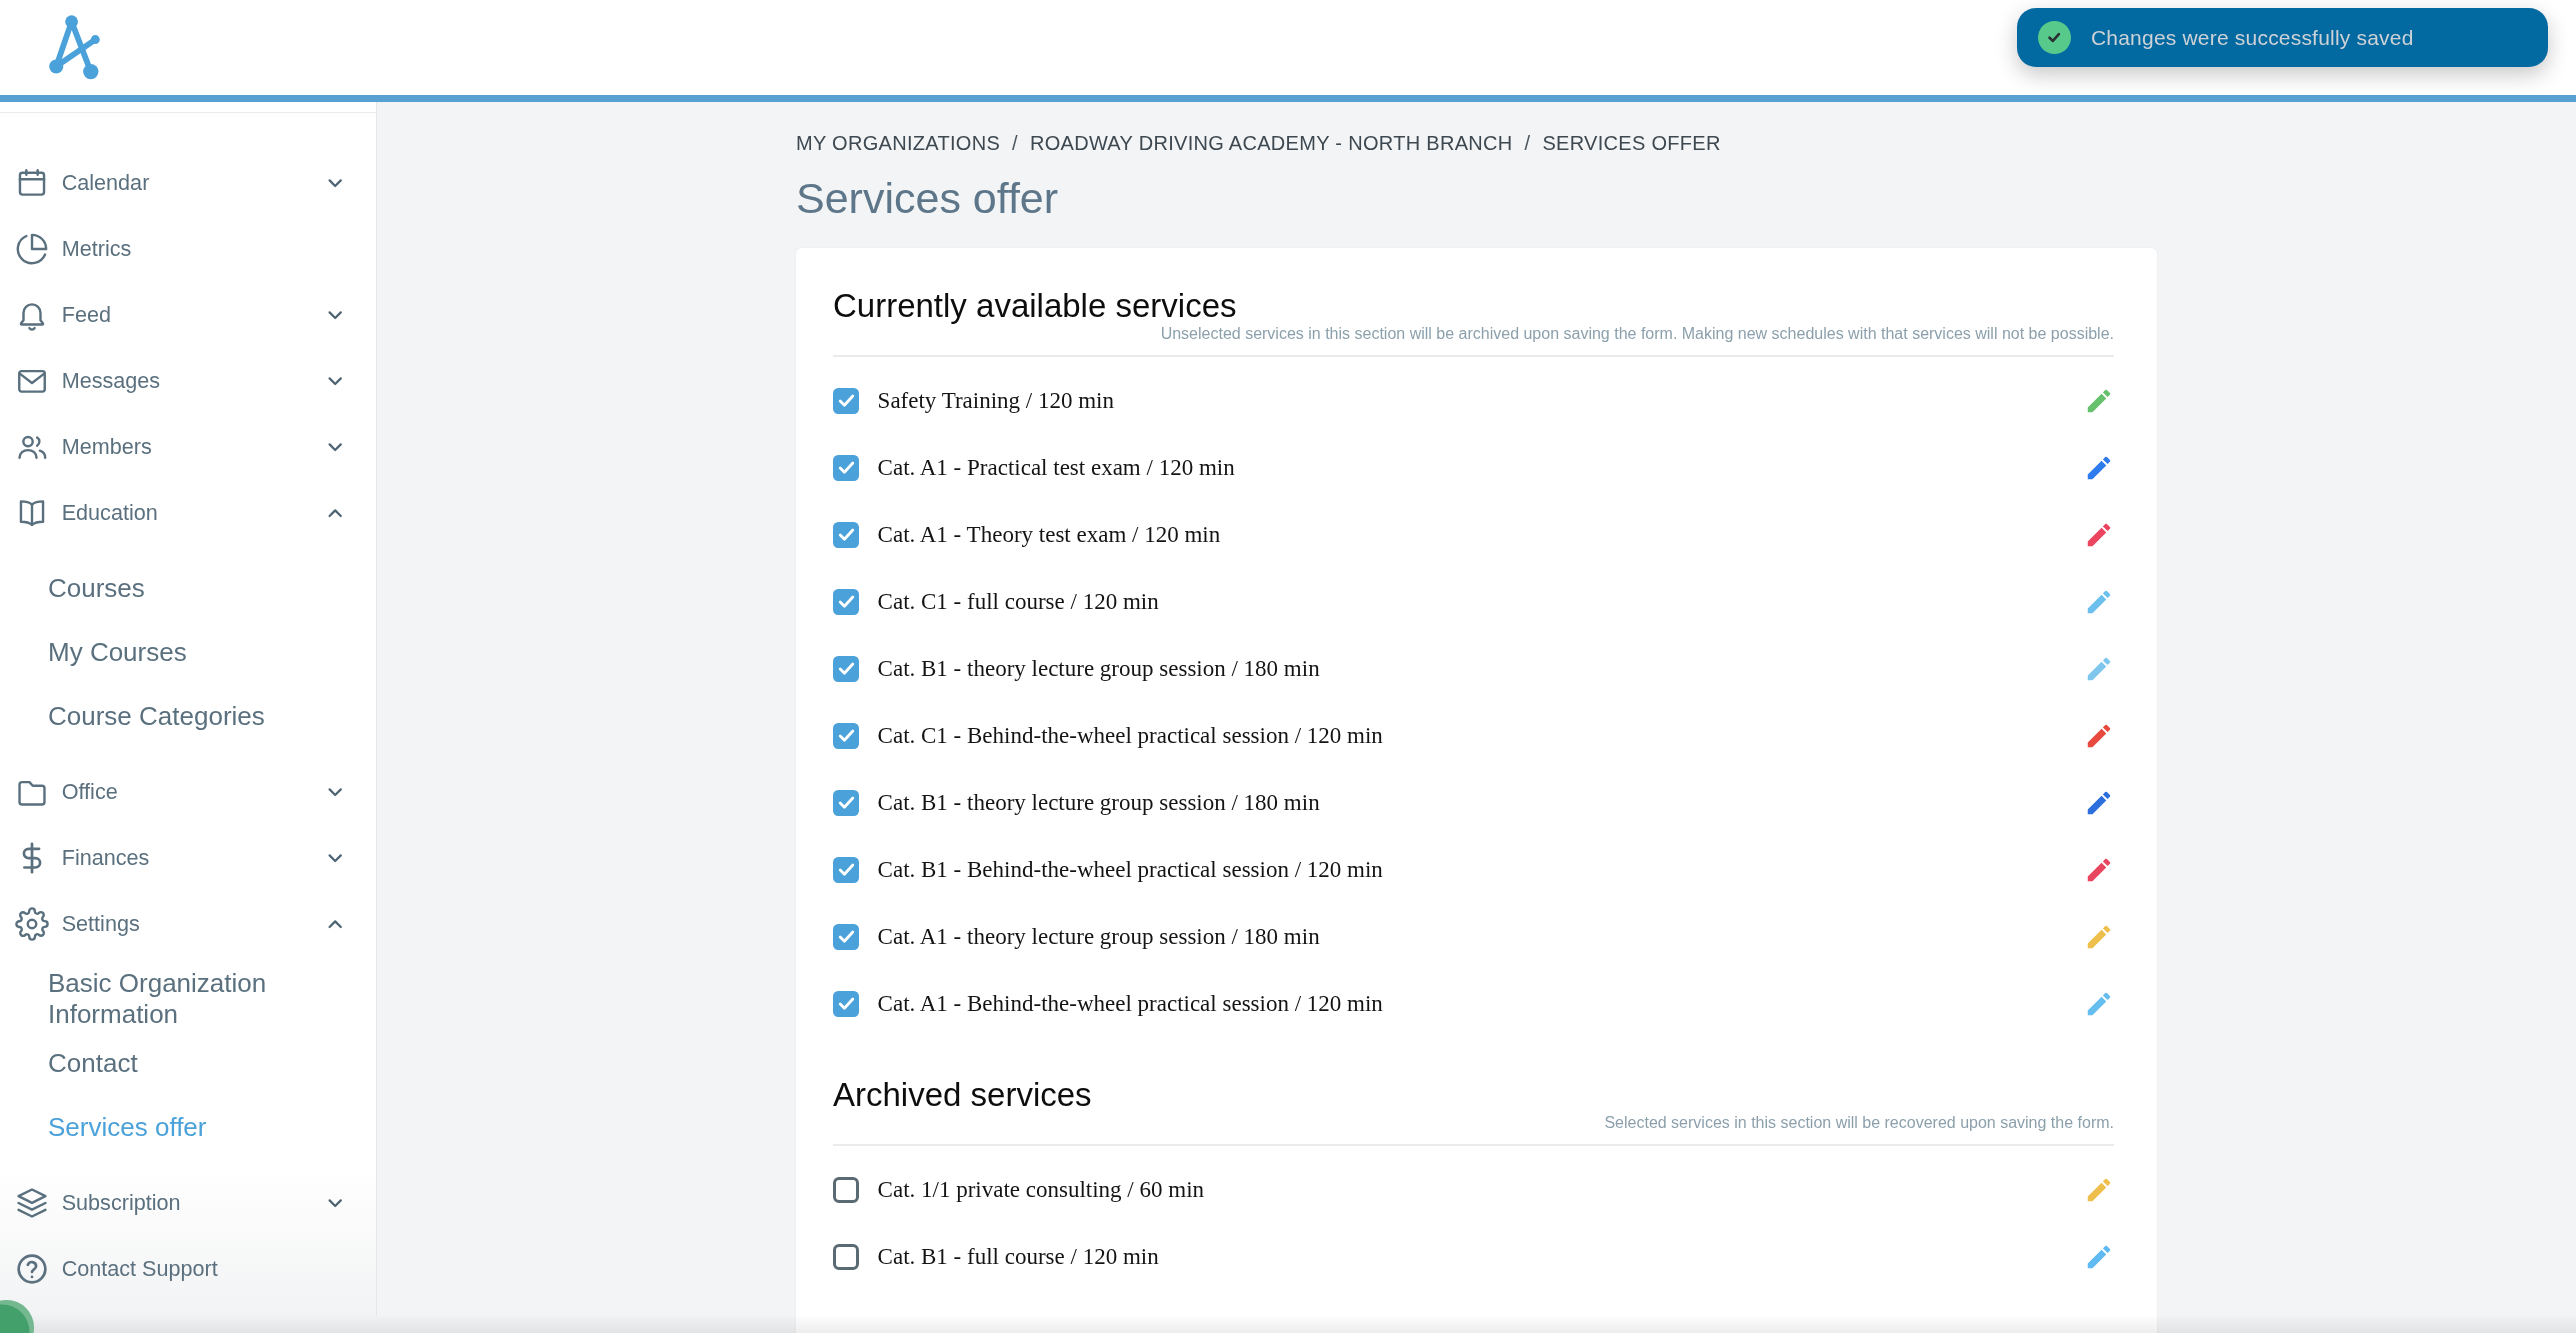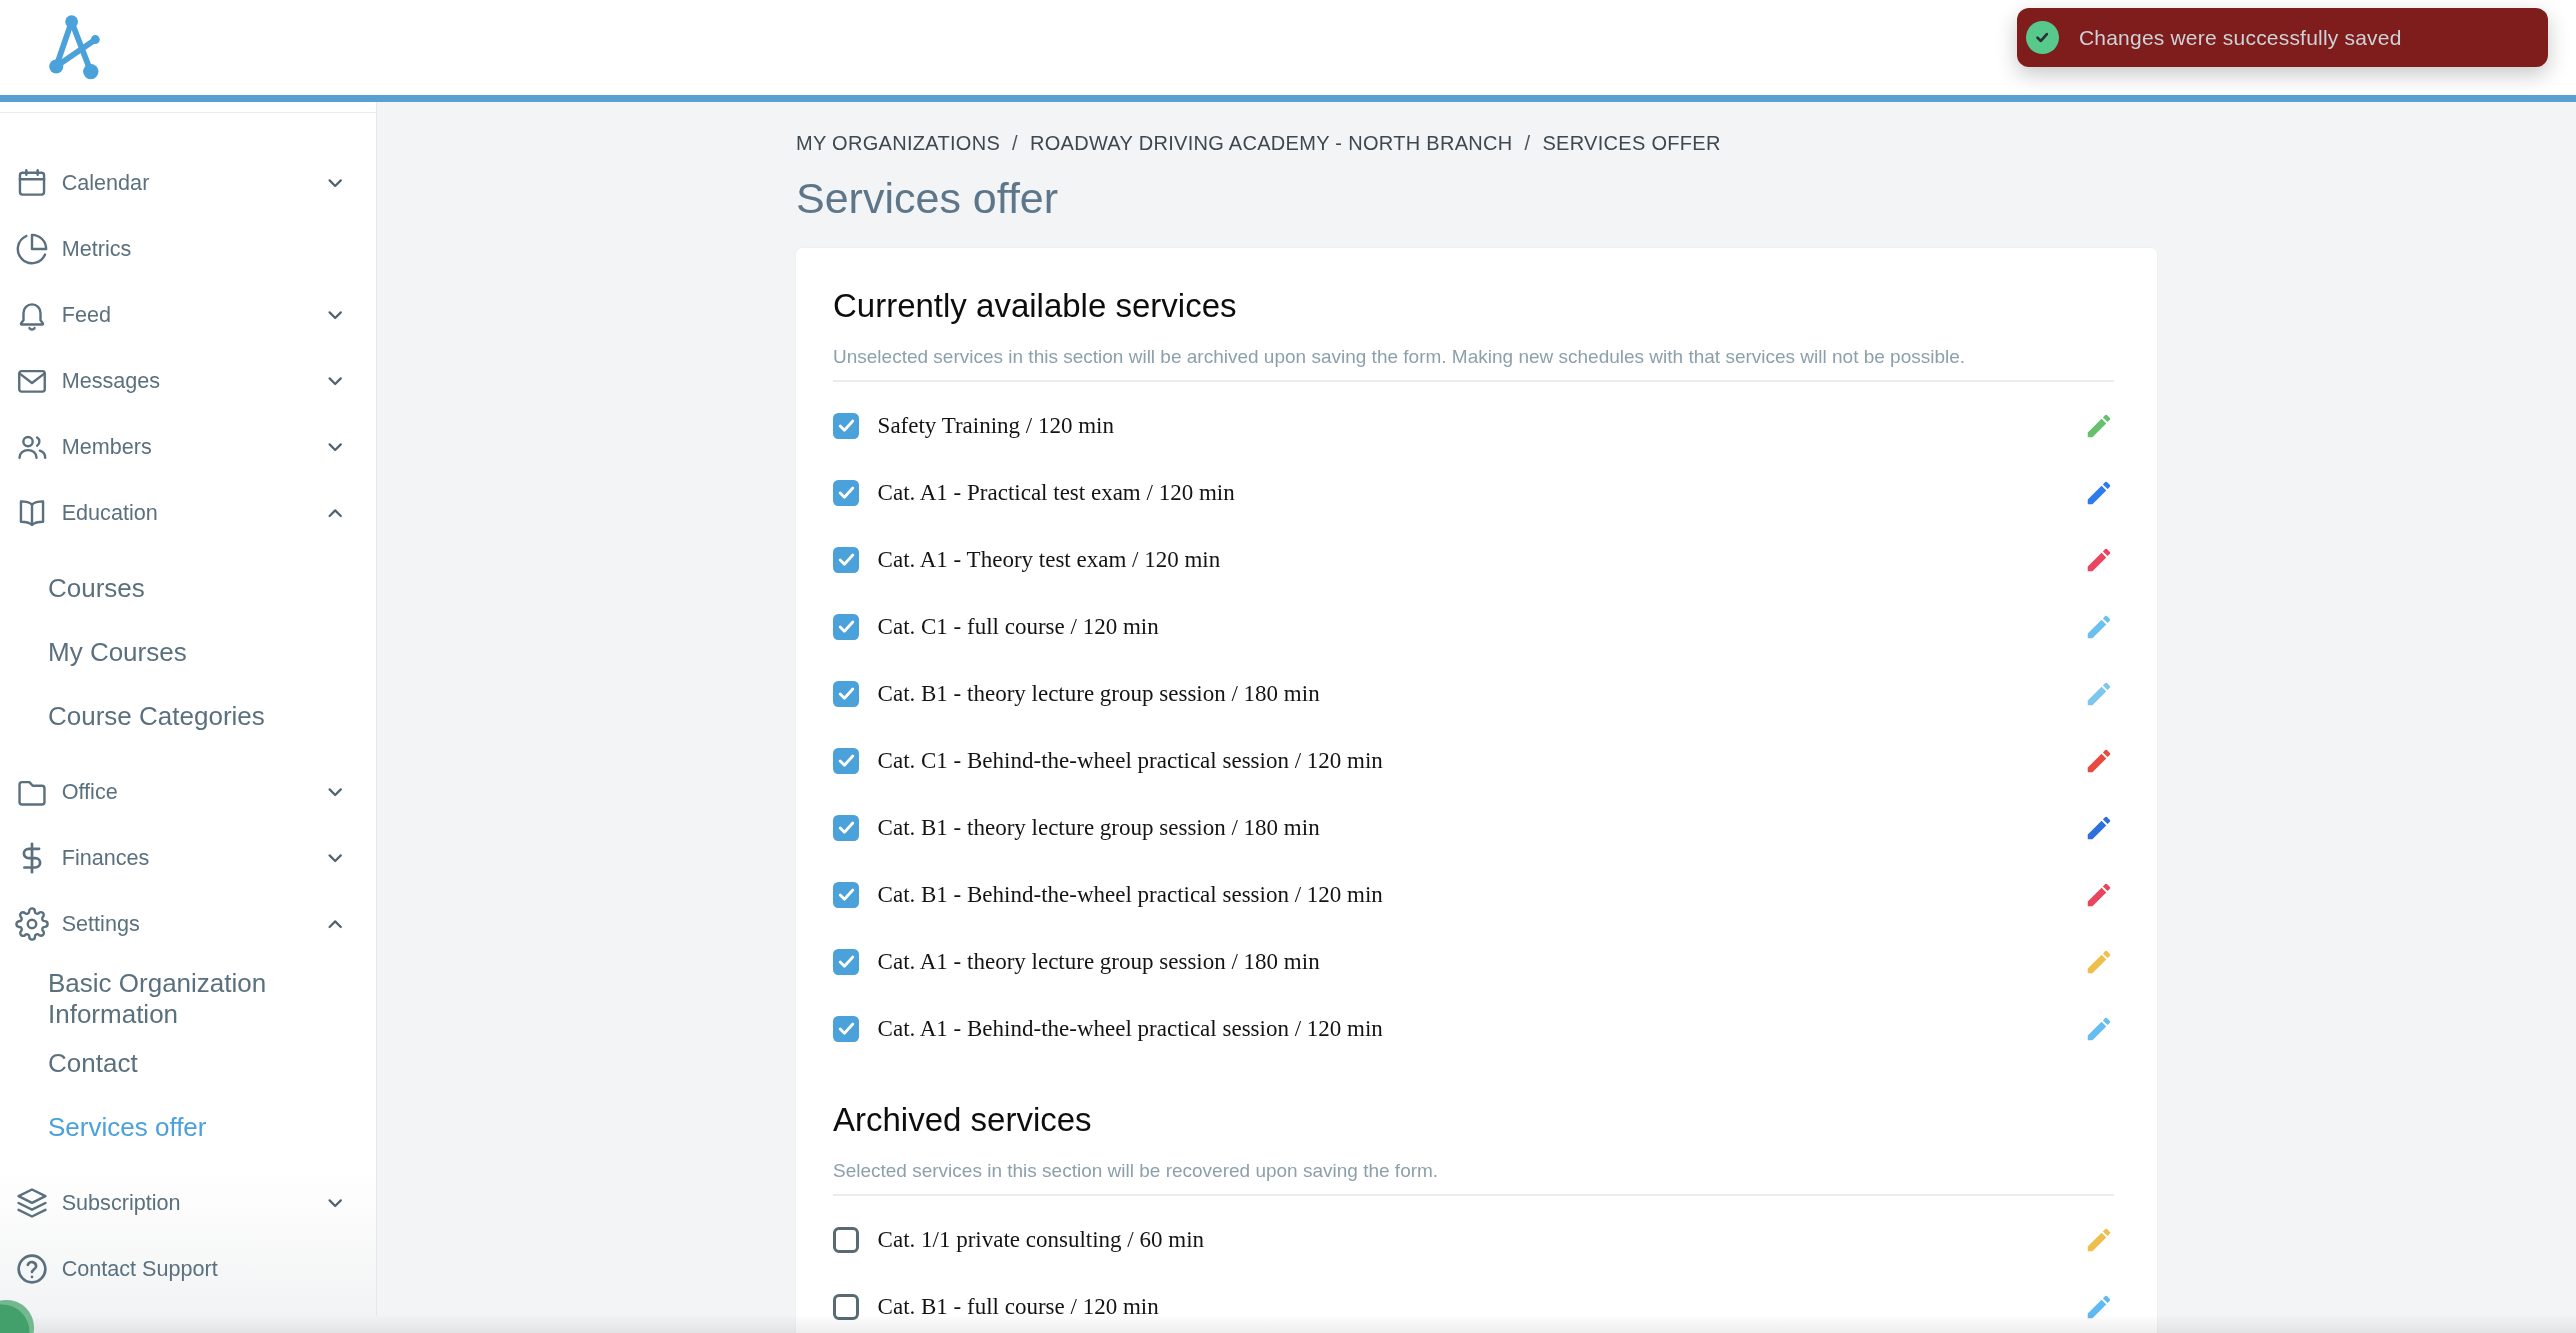--- a/index.html
+++ b/index.html
@@ -15,22 +15,22 @@
     background:#FFFFFF; z-index:5;
   }
   .logo { position:absolute; left:46px; top:10.4px; width:64px; height:72px; cursor:pointer; }
   .topbar {
     position:absolute; top:95px; left:0; width:2576px; height:6.7px;
     background:#58A0D2; z-index:5;
   }
   
   .toast {
     position:absolute; top:8.2px; right:28px; width:531px; height:59px;
-    background:#7f1d1d; border-radius:12px; z-index:20;
-    display:flex; align-items:center; padding-left:9px;
+    background:#0369a1; border-radius:19px; z-index:20;
+    display:flex; align-items:center; padding-left:21px;
     box-shadow:0 7.5px 21px rgba(0,0,0,0.22);
   }
   .toast-check {
     width:33px; height:33px; border-radius:50%; background:#57C98B;
     display:flex; align-items:center; justify-content:center; flex:0 0 33px;
   }
   .toast-msg { color:#CDD2D6; font-size:21px; margin-left:20px; letter-spacing:0.2px; }
   
   .sidebar {
     position:absolute; top:102px; left:0; bottom:17px; width:377px;
@@ -61,21 +61,21 @@
   }
   .crumb { cursor:pointer; white-space:nowrap; }
   .crumb-sep { margin:0 12px; color:#4A555D; }
   .page-title { margin-top:19.4px; font-size:43px; font-weight:400; color:#5D7689; }
   .card {
     margin-top:24.6px; background:#FFFFFF; border-radius:6px;
     padding:39px 43px 89px 37px; min-height:1119px;
     box-shadow:0 0.7px 3px rgba(0,0,0,0.05);
   }
   .section-title { font-size:33px; color:#0D0D0D; font-weight:400; line-height:1.16; }
-  .section-sub { margin-top:21px; font-size:19px; color:#8CA0AC; }
+  .section-sub { margin-top:0; font-size:16px; color:#8CA0AC;text-align:right; }
   .section-divider { margin-top:12px; height:1.5px; background:#E9EBED; }
   .svc-list { padding-top:10.4px; }
   .svc-row { height:67px; display:flex; align-items:center; }
   .cb {
     width:26px; height:26px; border-radius:5.2px; flex:0 0 26px; cursor:pointer;
     display:flex; align-items:center; justify-content:center;
   }
   .cb.checked { background:#4BA1D9; }
   .cb.unchecked { background:#FFFFFF; border:3px solid #5A6A72; border-radius:6px; }
   .svc-lbl { margin-left:18.6px; font-size:23px; color:#141414;font-family:Liberation Serif, serif; }

